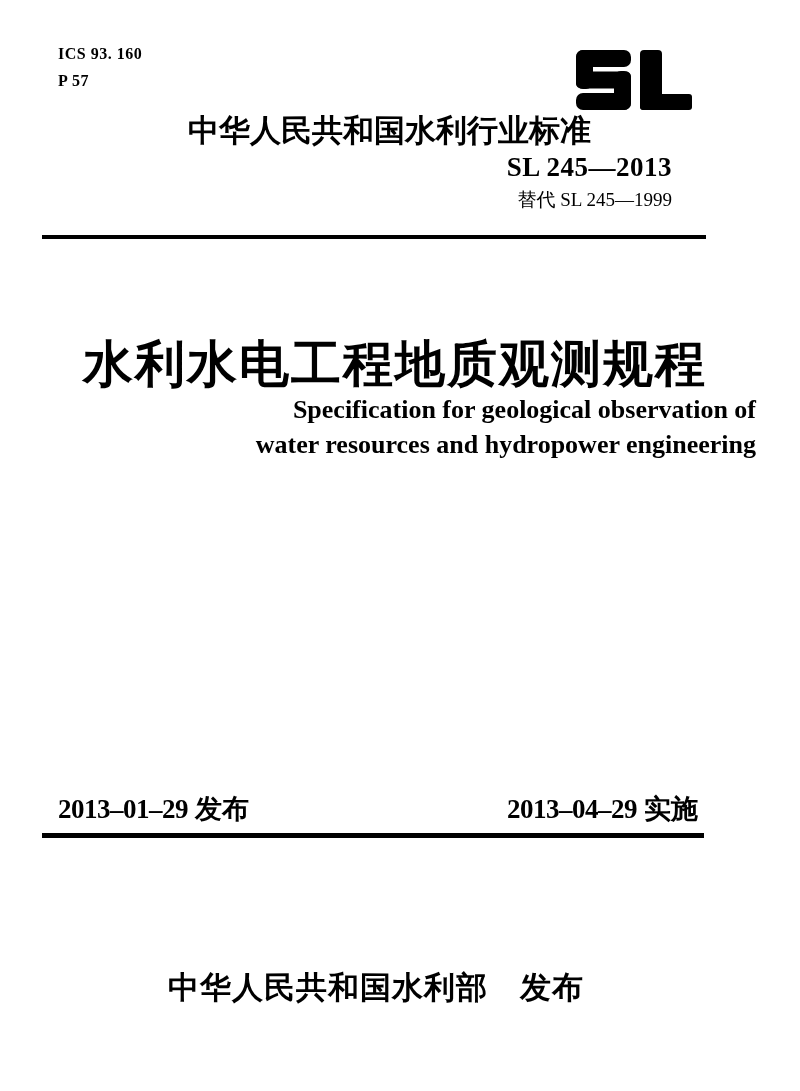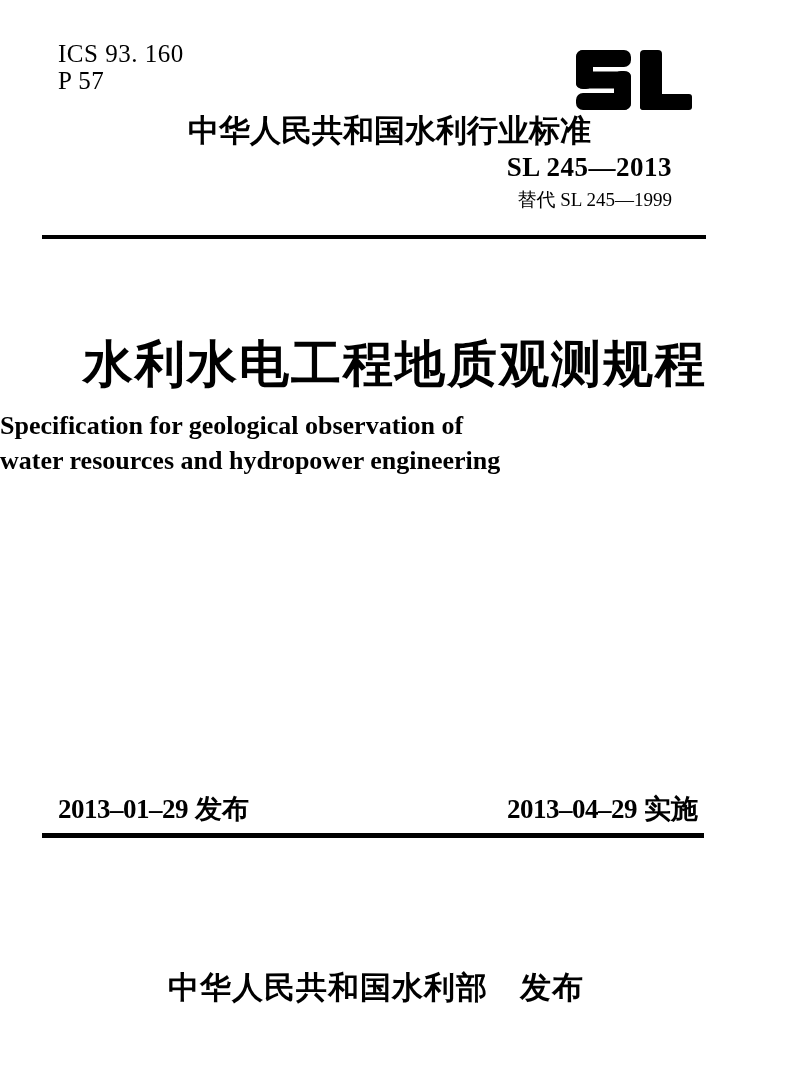--- a/index.html
+++ b/index.html
@@ -19,22 +19,22 @@
     font-family: "Liberation Serif", "DejaVu Serif", serif;
   }
   .heiti {
     font-family: "Liberation Sans", "DejaVu Sans", sans-serif;
   }
   
   .meta-block {
     position: absolute;
     left: 58px;
     top: 40px;
-    font-weight: normal;
-    font-size: 25px;
+    font-weight: bold;
+    font-size: 16px;
     line-height: 27px;
     letter-spacing: 0.5px;
   }
   
   .sl-logo {
     position: absolute;
     left: 576px;
     top: 50px;
     width: 116px;
     height: 60px;
@@ -91,23 +91,23 @@
     text-align: center;
     font-size: 50px;
     font-weight: bold;
     letter-spacing: 2px;
     white-space: nowrap;
   }
   
   .title-en {
     position: absolute;
     left: 0;
-    top: 408px;
+    top: 392px;
     width: 756px;
-    text-align: left;
+    text-align: right;
     font-size: 26px;
     font-weight: bold;
     line-height: 35px;
   }
   
   .date-line {
     position: absolute;
     top: 791px;
     font-size: 27px;
     font-weight: bold;

